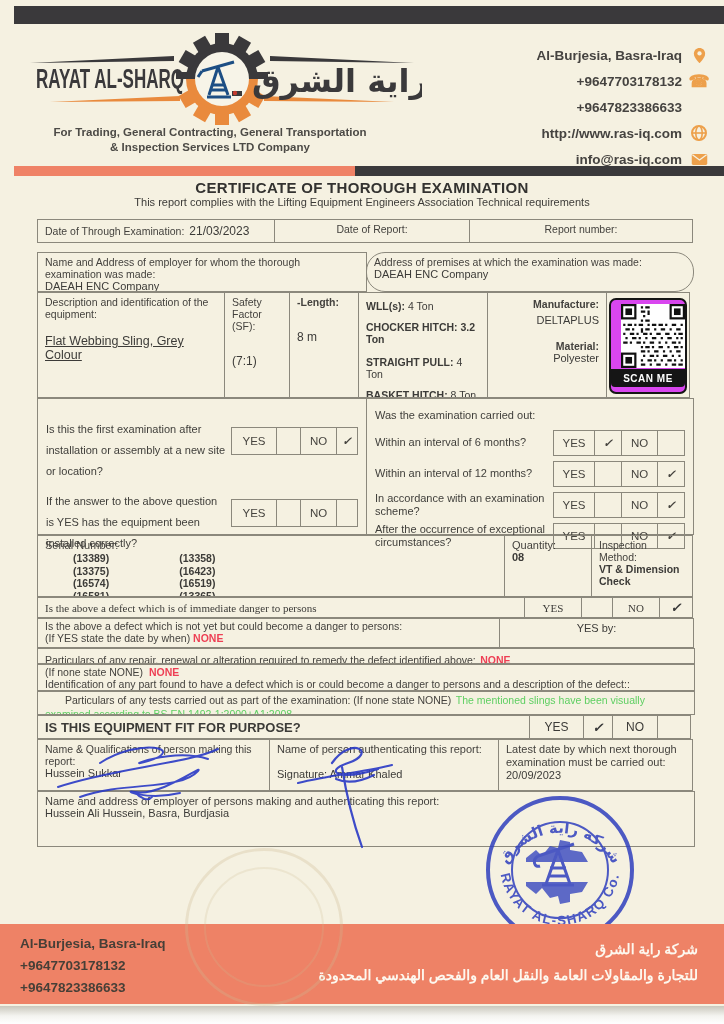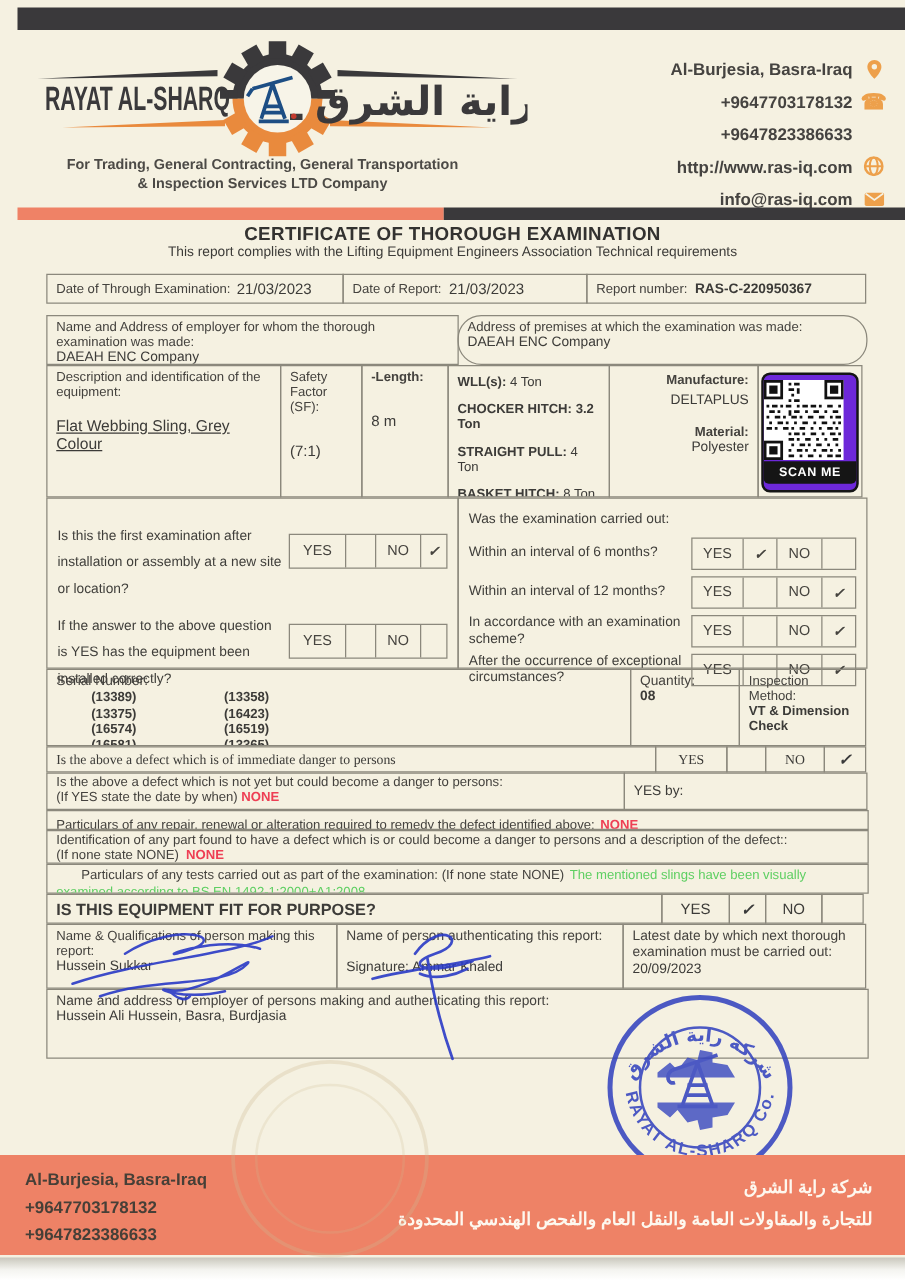--- a/index.html
+++ b/index.html
@@ -13,21 +13,21 @@
   .cico{width:18px;height:18px;display:flex;align-items:center;justify-content:center;color:#eda04b;}
   #tagline{left:30px;top:125px;width:360px;text-align:center;font-weight:bold;font-size:11.5px;color:#4c4a46;line-height:15px;}
   #divider{left:14px;top:166px;width:710px;height:10px;display:flex;}
   #divider .half1{width:48%;background:#ef8266;}
   #divider .half2{width:52%;background:#3a393b;}
   #title{left:0;top:179px;width:724px;text-align:center;font-size:15px;font-weight:bold;color:#333230;letter-spacing:.3px;}
   #subtitle{left:0;top:196px;width:724px;text-align:center;font-size:11px;color:#3c3b38;}
   
   .row{display:flex;align-items:stretch;}
   .cell{border:1px solid #8b887c;box-sizing:border-box;padding:3px 7px;overflow:hidden;}
-  .cell+.cell{margin-left:-1px;}
+  .cell+.cell{margin-left:-1px;flex-direction:column;}
   .lab{font-size:10.5px;color:#44423e;}
   .val{font-size:11px;color:#3c3b38;}
   .b{font-weight:bold;}
   .red{color:#ee3f54;font-weight:bold;}
   .green{color:#5ecf62;}
   .strip{display:flex;border:1px solid #8b887c;align-self:flex-start;}
   .strip>span{display:flex;align-items:center;justify-content:center;font-size:11.5px;color:#46443f;box-sizing:border-box;}
   .strip>span+span{border-left:1px solid #8b887c;}
   .chk{font-size:13px;font-weight:bold;color:#3a3a3a;font-style:italic;}
   
@@ -47,21 +47,21 @@
   #stampwrap{left:482px;top:792px;width:156px;height:156px;}
   #watermark{left:185px;top:848px;width:158px;height:158px;border:3px solid rgba(205,185,145,.30);border-radius:50%;z-index:5;}
   #watermark:before{content:"";position:absolute;left:16px;top:16px;right:16px;bottom:16px;border:2px solid rgba(205,185,145,.22);border-radius:50%;}
   #footer{left:0;top:924px;width:724px;height:80px;background:#ee8266;z-index:2;}
   #footleft{position:absolute;left:20px;top:9px;font-weight:bold;font-size:13.5px;color:#463f37;line-height:22px;}
   #footright{position:absolute;right:26px;top:12px;text-align:right;direction:rtl;color:#fdf8ef;font-weight:bold;font-size:14px;line-height:26px;}
   #pageedge{left:0;top:1006px;width:724px;height:18px;background:linear-gradient(#c9c7bc,#f4f4f0 55%,#ffffff);}
   
   .wll-line{font-size:10.5px;margin:4px 0;}
   
-  #qrbox{width:74px;height:92px;border:2px solid #151515;border-radius:7px;background:#6d28d9;margin:3px auto 0 auto;display:flex;flex-direction:column;align-items:flex-start;}
+  #qrbox{width:74px;height:92px;border:2px solid #151515;border-radius:7px;background:#d946ef;margin:3px auto 0 auto;display:flex;flex-direction:column;align-items:flex-end;}
   #qrcap{width:100%;height:18px;background:#151515;color:#fff;font-size:10px;font-weight:bold;display:flex;align-items:center;justify-content:center;border-radius:0 0 4px 4px;letter-spacing:.5px;}
   
   .qbox{border:1px solid #8b887c;box-sizing:border-box;padding:6px 8px;}
   .qrow{display:flex;align-items:flex-start;margin-bottom:9px;}
   .qtext{flex:1;font-size:11px;line-height:21px;color:#3f3e3a;padding-right:4px;}
   .qtext2{flex:1;font-size:11px;line-height:13px;color:#3f3e3a;padding-right:4px;}
   #sigsvg{left:40px;top:735px;width:440px;height:120px;z-index:4;pointer-events:none;}
 </style>
 </head>
 <body>
@@ -376,22 +376,22 @@
 
   <div class="abs row" id="repair">
     <div class="cell" style="width:658px;padding-top:1px;">
       <span class="lab" style="font-size:10.5px;">Particulars of any repair, renewal or alteration required to remedy the defect identified above:</span>
       <span class="red" style="font-size:10.5px;">NONE</span>
     </div>
   </div>
 
   <div class="abs row" id="ident">
     <div class="cell" style="width:658px;padding-top:1px;">
+      <div class="lab" style="font-size:10.5px;"><span>(If none state NONE)</span>&nbsp;&nbsp;<span class="red">NONE</span></div>
       <div class="lab" style="font-size:10.5px;">Identification of any part found to have a defect which is or could become a danger to persons and a description of the defect::</div>
-      <div class="lab" style="font-size:10.5px;"><span>(If none state NONE)</span>&nbsp;&nbsp;<span class="red">NONE</span></div>
     </div>
   </div>
 
   <div class="abs row" id="tests">
     <div class="cell" style="width:658px;padding-top:1px;line-height:11.5px;">
       <span class="lab" style="font-size:10.5px;padding-left:20px;">Particulars of any tests carried out as part of the examination: (If none state NONE)</span>
       <span class="green" style="font-size:10.5px;">The mentioned slings have been visually examined according to BS EN 1492-1:2000+A1:2008</span>
     </div>
   </div>
 

